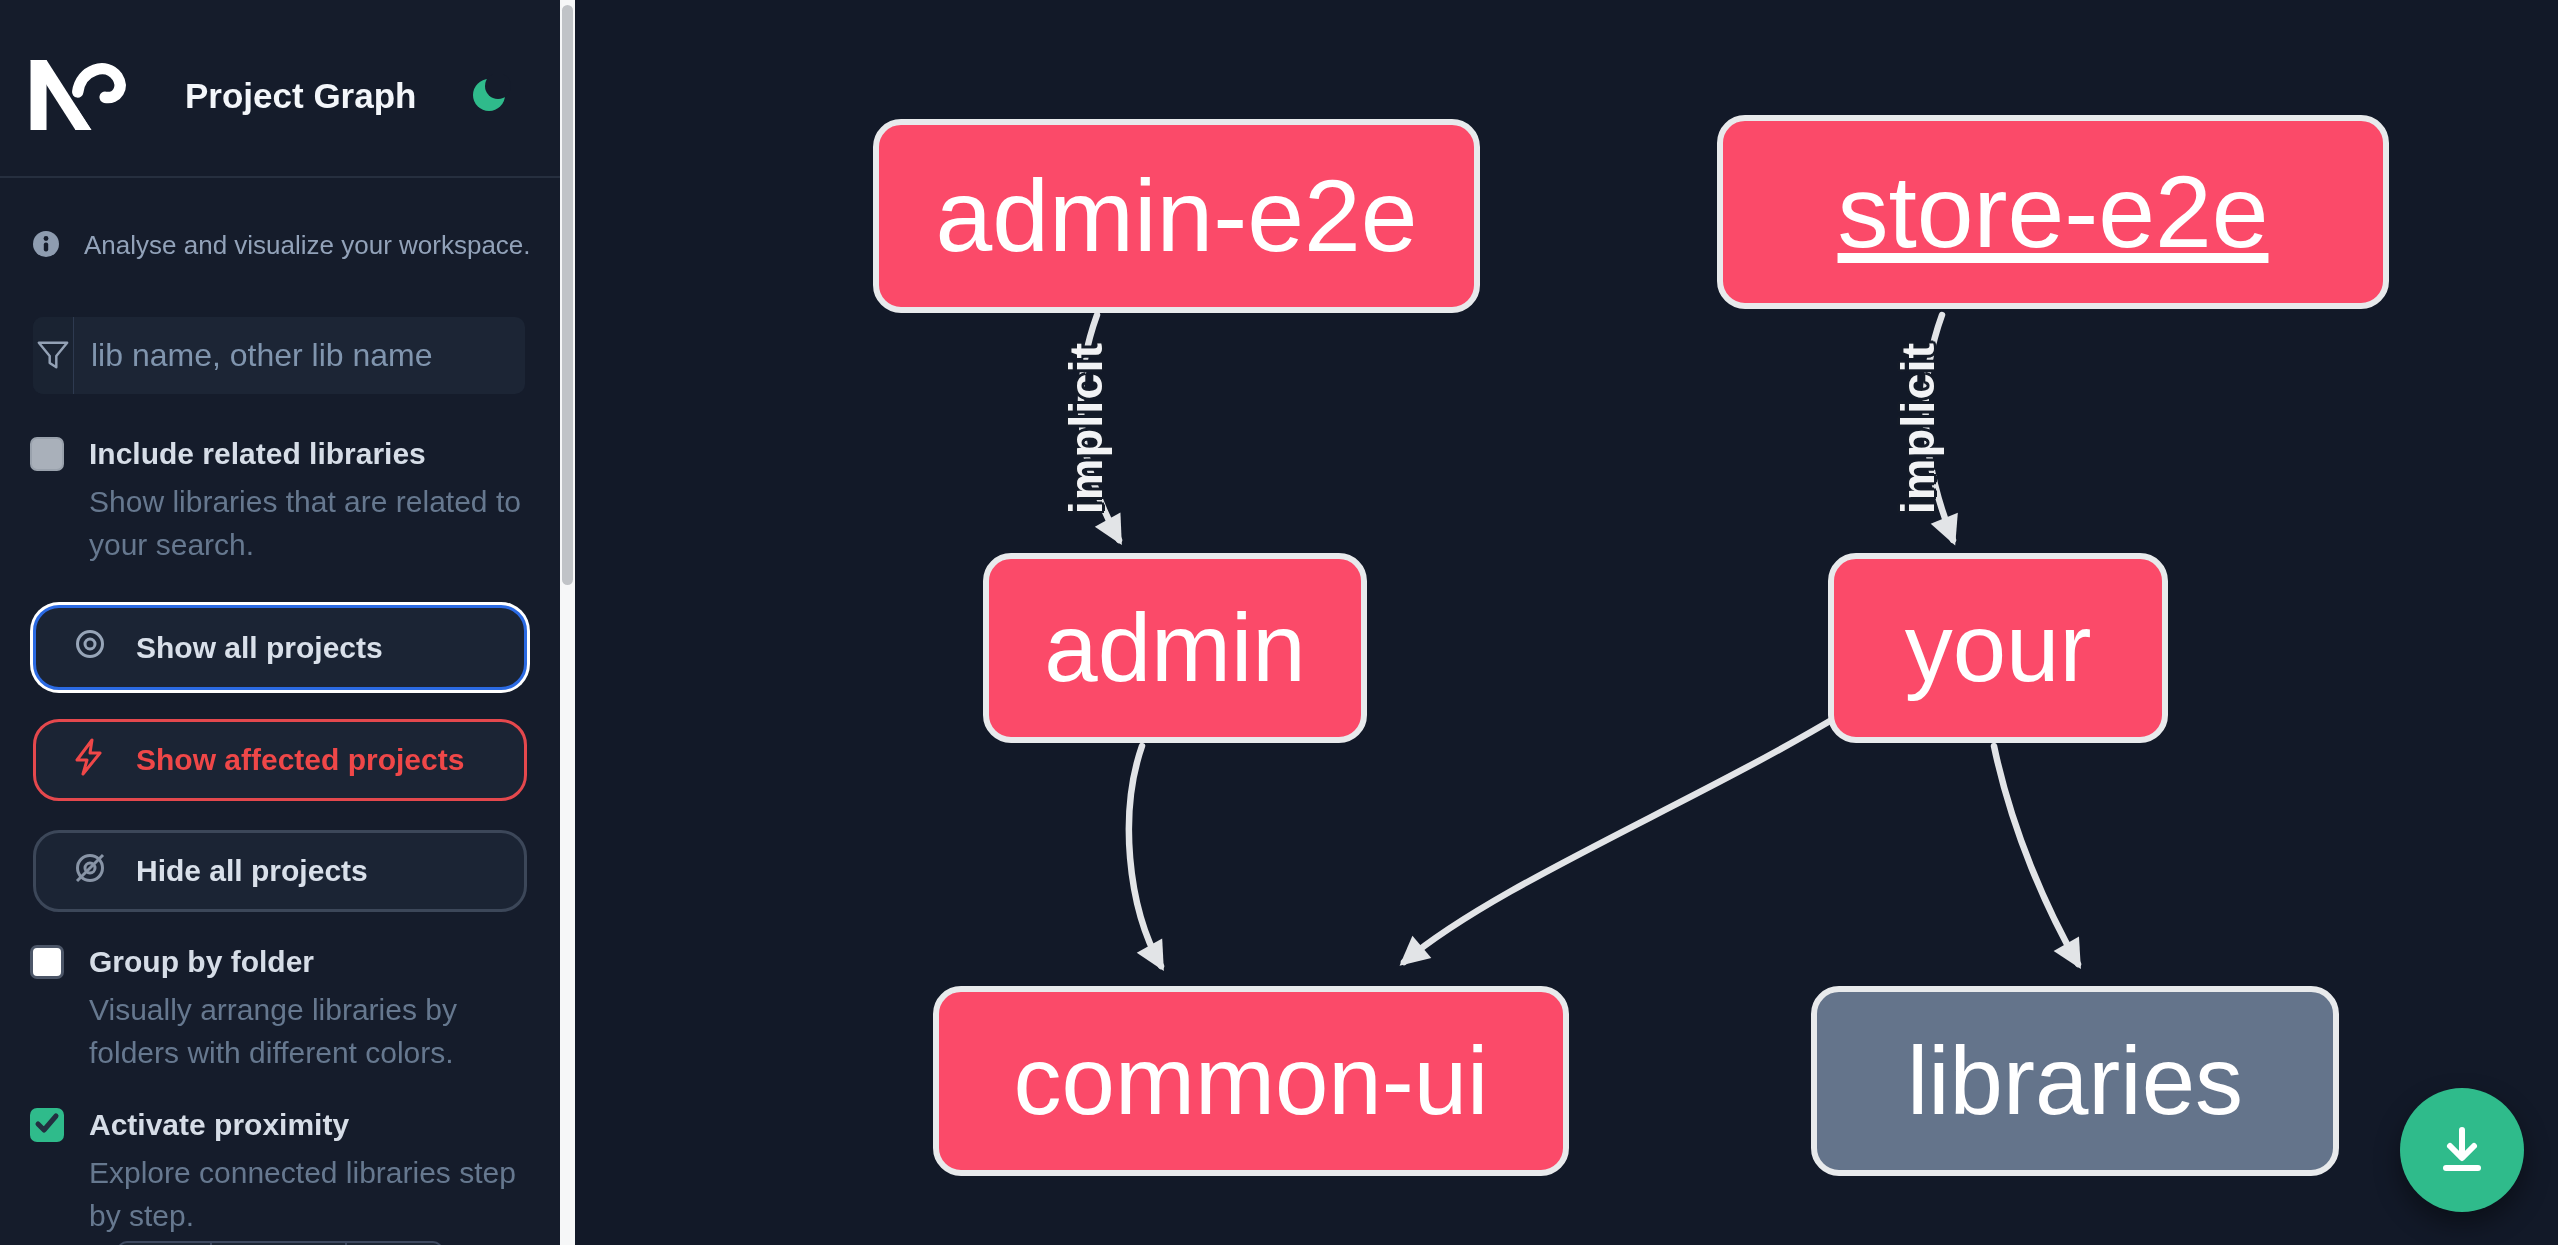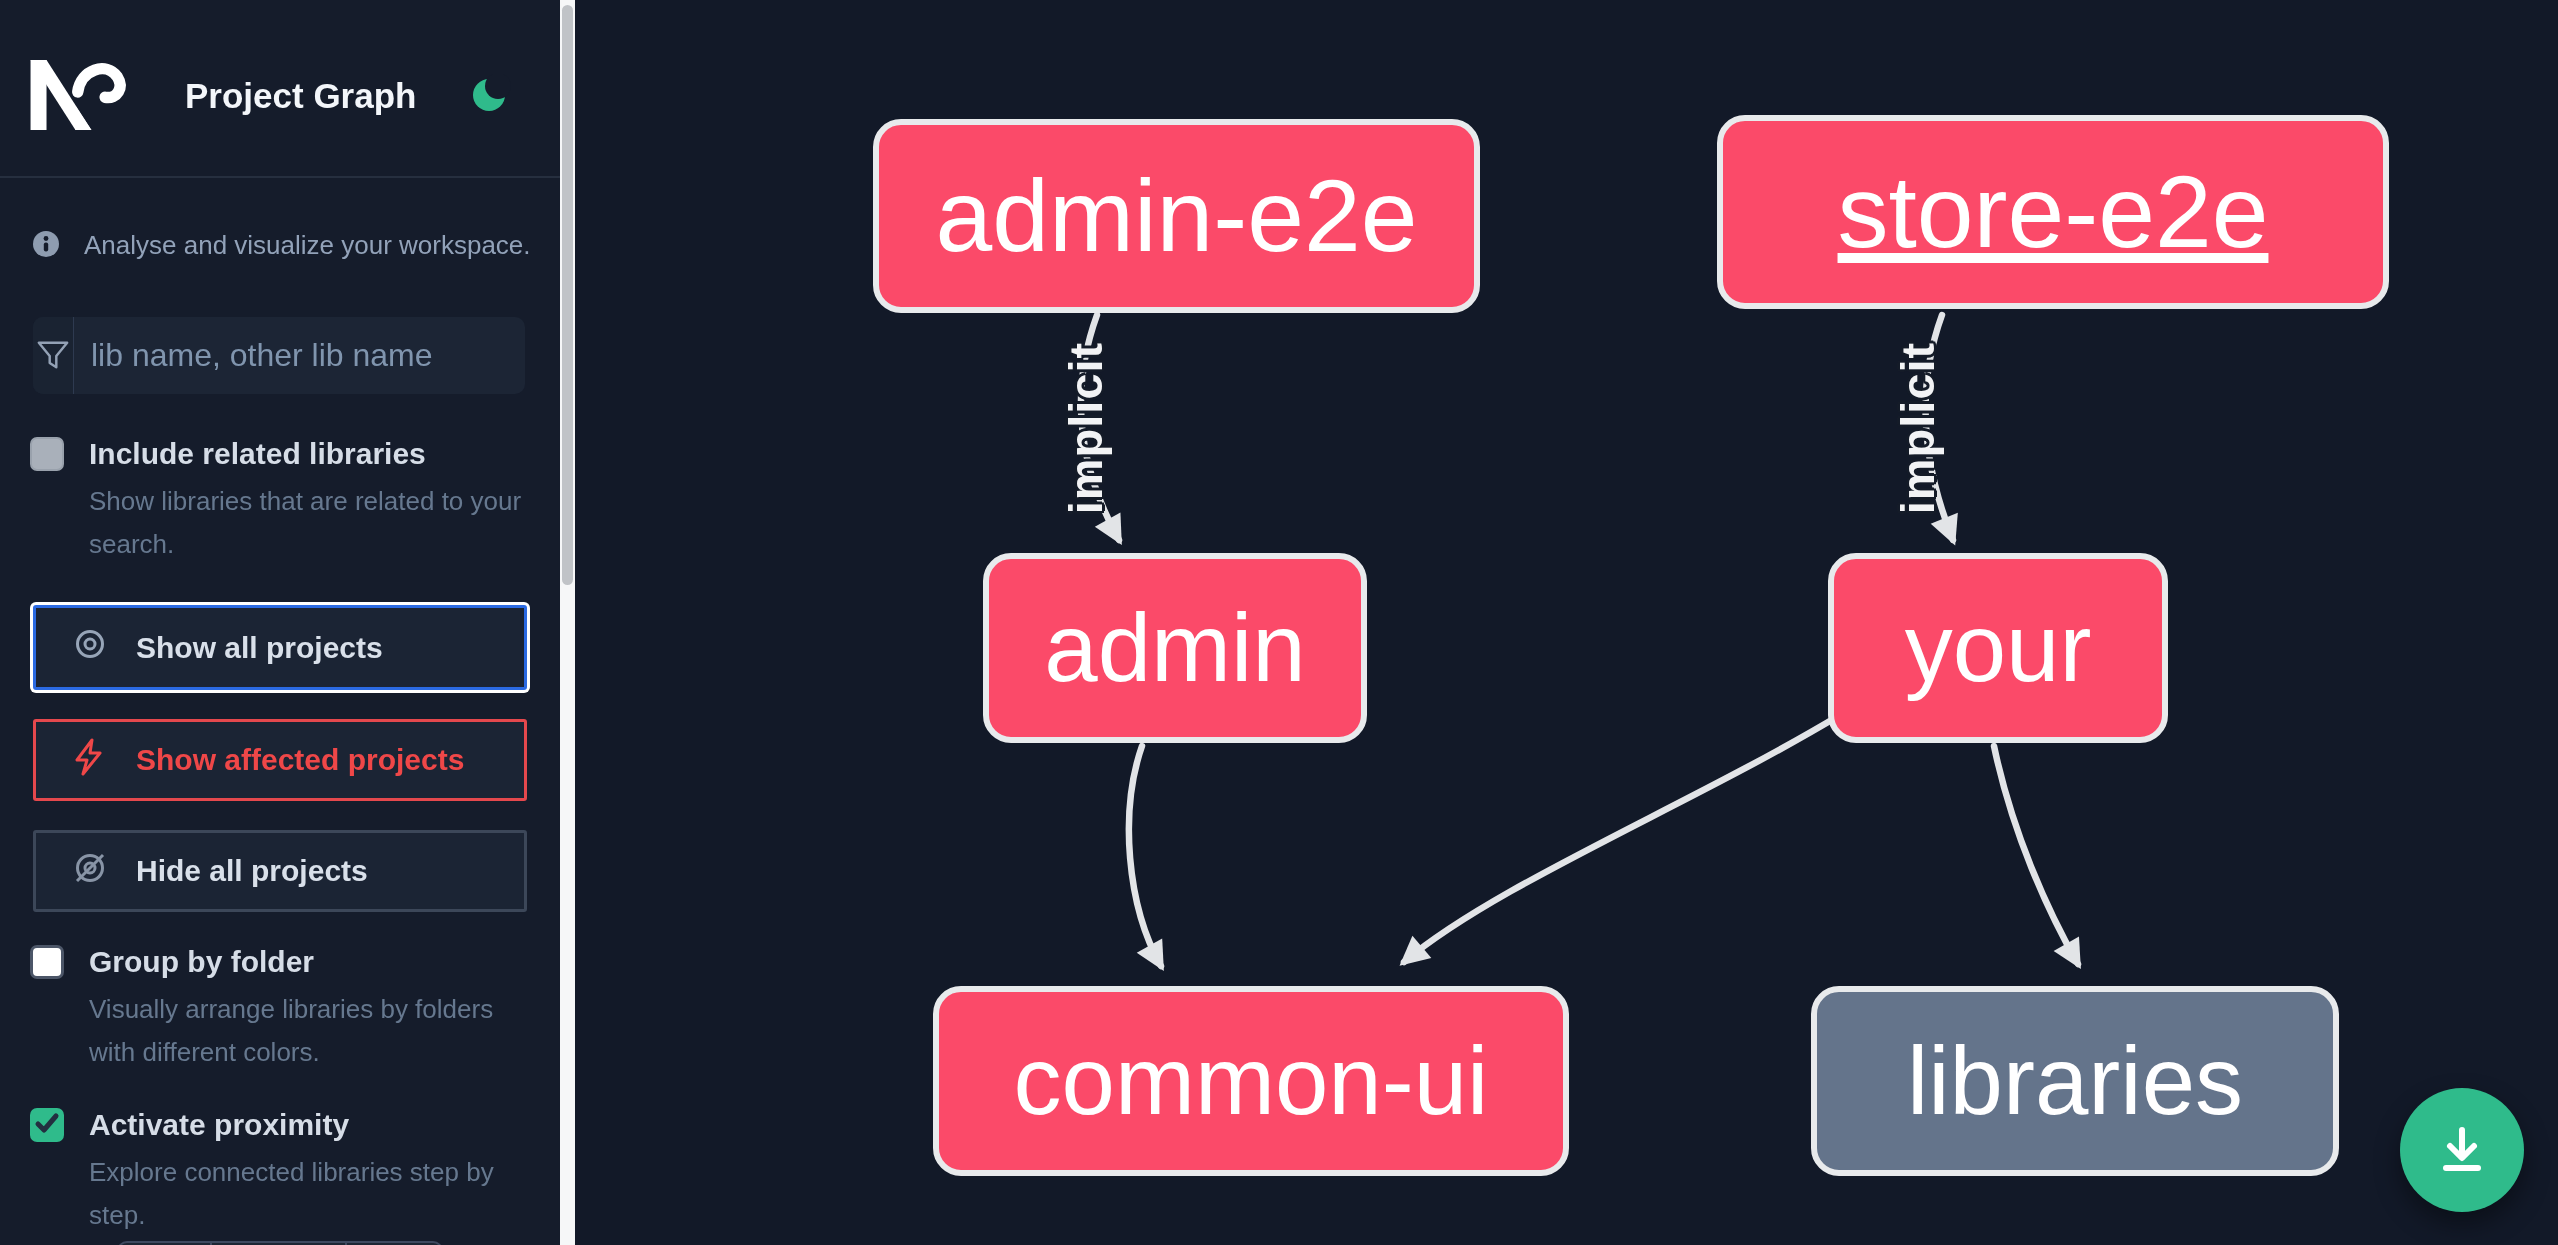--- a/index.html
+++ b/index.html
@@ -56,24 +56,24 @@
   .search input::placeholder { color:#8095ae; opacity:1; }
 
   .cb-row { position:absolute; left:30px; display:flex; align-items:flex-start; gap:25px; }
   .cb-box { width:34px; height:34px; border-radius:7px; flex:0 0 auto; cursor:pointer;
             display:flex; align-items:center; justify-content:center; }
   .cb-gray  { background:#a9b0ba; border:2px solid #99a1ac; }
   .cb-white { background:#ffffff; border:3px solid #4c5668; }
   .cb-green { background:#2fbb8b; }
   .cb-text { width:452px; }
   .cb-label { font-size:30px; font-weight:600; color:#d6dde7; line-height:34px; cursor:pointer; }
-  .cb-desc  { font-size:26px; color:#66788f; line-height:43px; margin-top:9px; }
+  .cb-desc  { font-size:30px; color:#66788f; line-height:43px; margin-top:9px; }
 
   .side-btn { position:absolute; left:33px; width:494px; display:flex; align-items:center;
-              gap:26px; padding:0 0 0 34px; background:#1b2434; border-radius:3px;
+              gap:26px; padding:0 0 0 34px; background:#1b2434; border-radius:26px;
               font-size:30px; font-weight:600; color:#d9e0ea; cursor:pointer;
               font-family:"Liberation Sans", sans-serif; }
   .btn-all { top:605px; height:85px; border:3px solid #2b6ae3; box-shadow:0 0 0 3px #ffffff; }
   .btn-affected { top:719px; height:82px; border:3px solid #e5484d; color:#ef4748; }
   .btn-hide { top:830px; height:82px; border:3px solid #3c4759; }
 
   .segment-sliver { position:absolute; left:117px; top:1241px; width:326px; height:20px;
                     display:flex; }
   .segment-sliver div { background:#1d2634; border:2px solid #3e4960; border-bottom:none; }
   .segment-sliver div:nth-child(1){ width:93px; border-radius:10px 0 0 0; border-right:none; }

